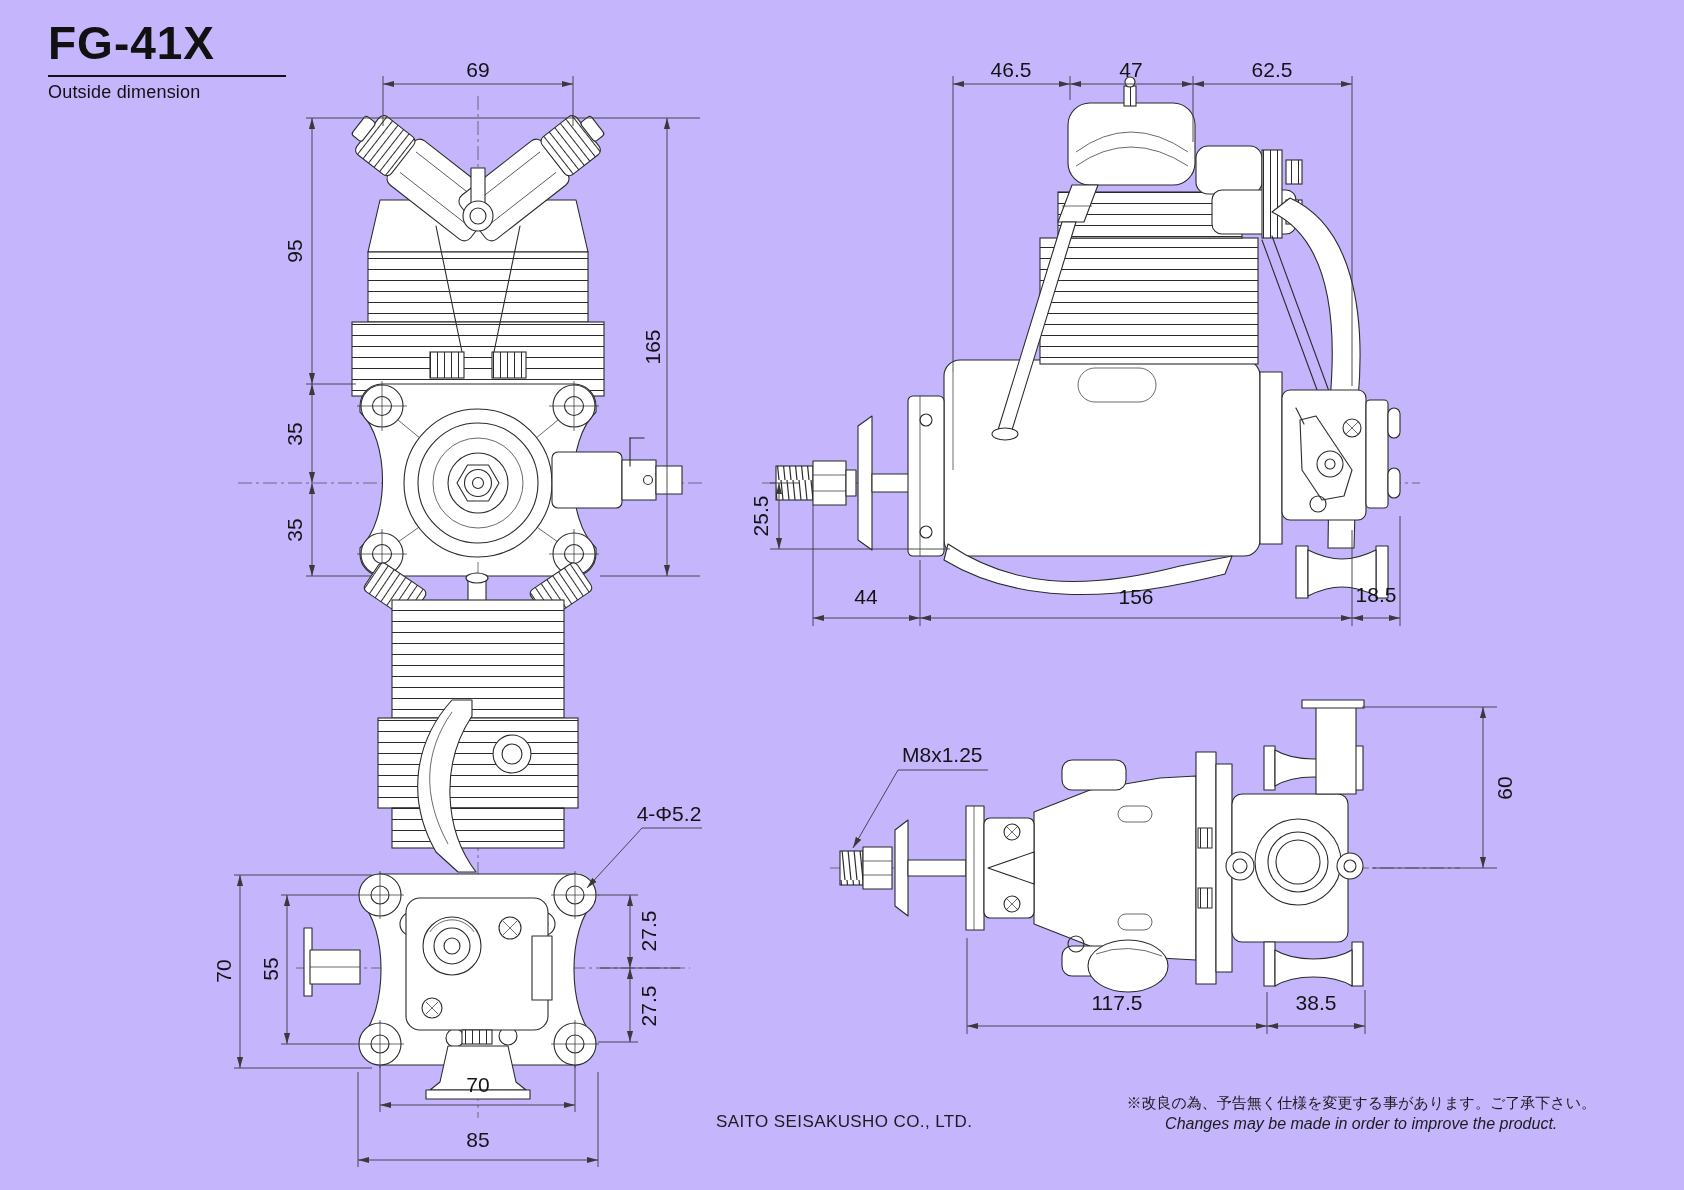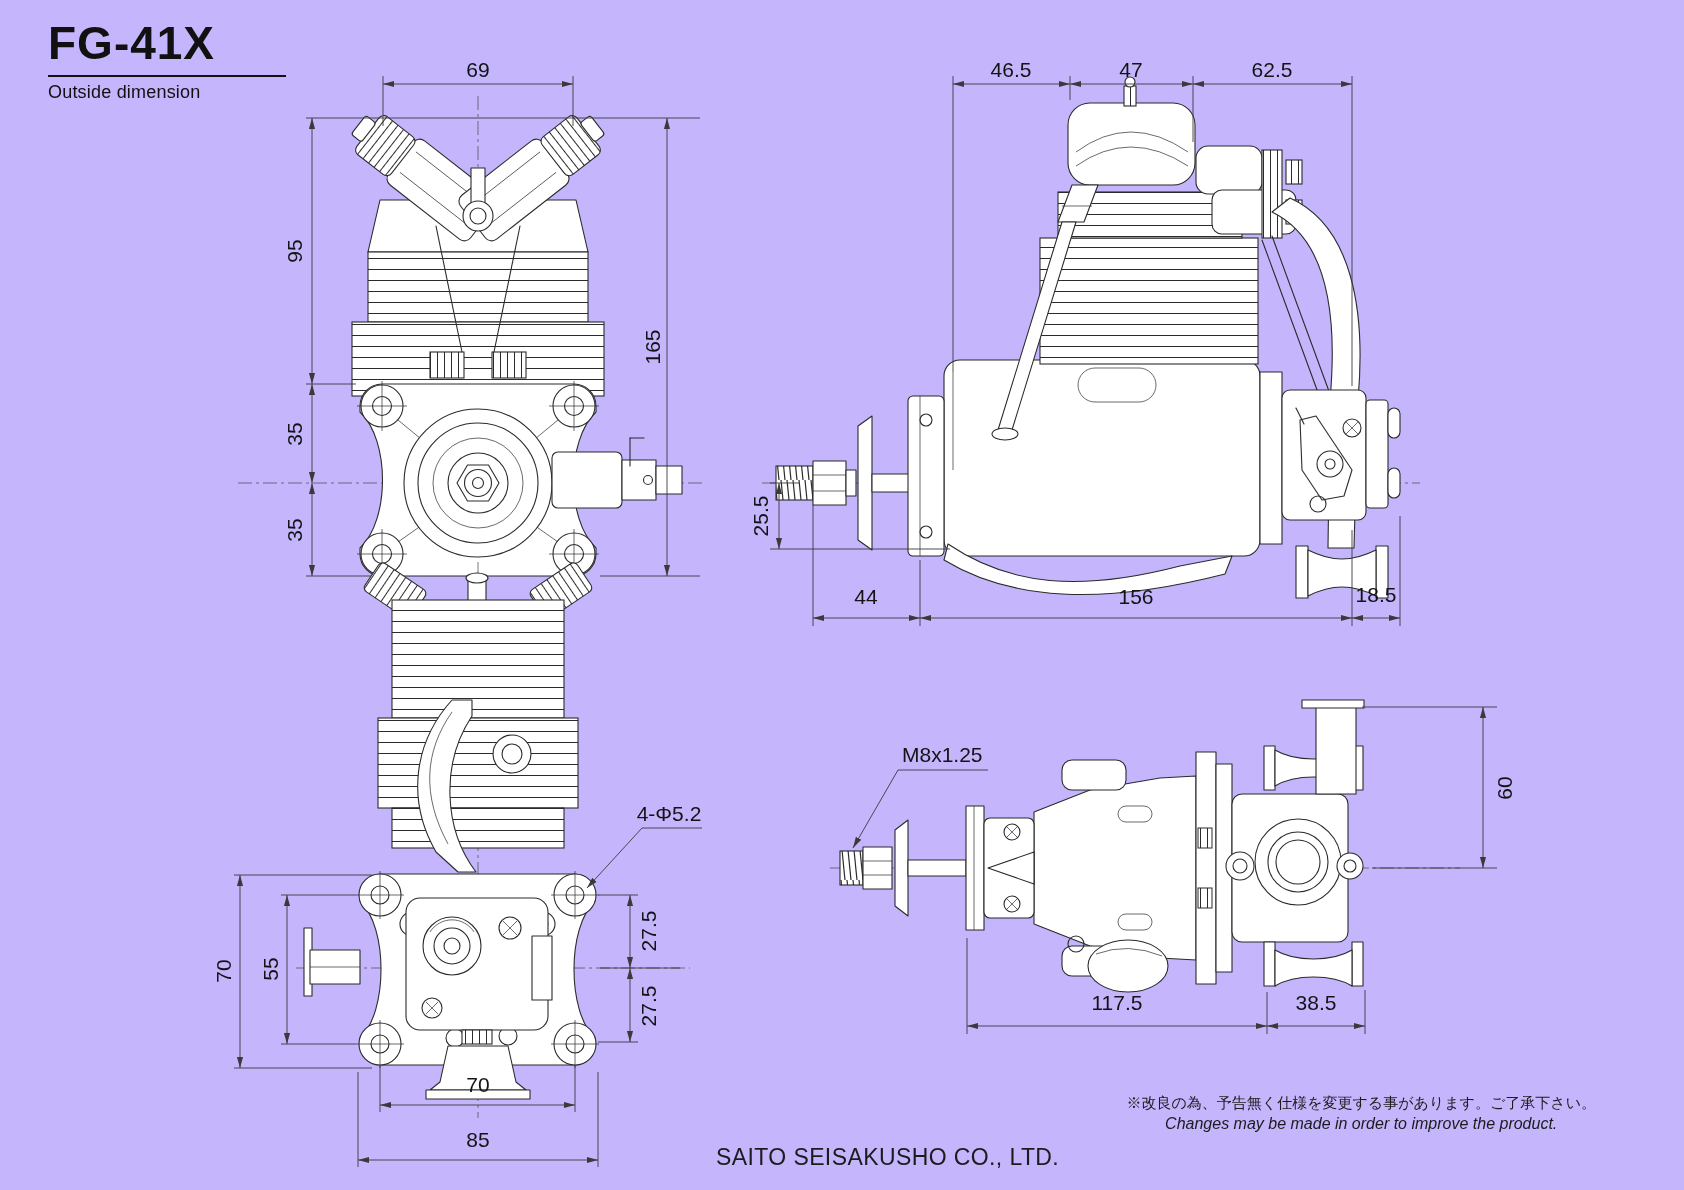--- a/index.html
+++ b/index.html
@@ -2,21 +2,21 @@
 <html><head>
 <meta charset="utf-8">
 <style>
   html,body{margin:0;padding:0;background:#e8e8e8;}
   .page{position:relative;width:1684px;height:1190px;background:#c4b5fd;overflow:hidden;
         font-family:"Liberation Sans", sans-serif;color:#111;}
   .title-block{position:absolute;left:48px;top:18px;width:238px;}
   .title-block h1{margin:0;font-size:46px;font-weight:600;letter-spacing:1px;
                   border-bottom:2px solid #111;padding-bottom:6px;line-height:1.1;}
   .title-block .sub{font-size:18px;margin-top:5px;letter-spacing:0.2px;}
-  .company{position:absolute;left:716px;top:1144px;font-size:23px;letter-spacing:0.4px;color:#1c1c1c;}
+  .company{position:absolute;left:716px;top:1112px;font-size:17px;letter-spacing:0.4px;color:#1c1c1c;}
   .notice{position:absolute;right:88px;top:1094px;text-align:center;color:#1c1c1c;}
   .notice .jp{font-size:15px;}
   .notice .en{font-size:16px;margin-top:2px;font-style:italic;}
   svg{position:absolute;left:0;top:0;}
   svg text{font-family:"Liberation Sans", sans-serif;font-size:21px;fill:#141414;}
   .art  {fill:none;stroke:#2b2b2b;stroke-width:1.1;stroke-linejoin:round;stroke-linecap:round;}
   .artf {fill:#ffffff;stroke:#2b2b2b;stroke-width:1.1;stroke-linejoin:round;}
   .artt {fill:none;stroke:#2b2b2b;stroke-width:0.7;}
   .dl   {fill:none;stroke:#3a3a3a;stroke-width:0.9;}
   .cl   {fill:none;stroke:#555;stroke-width:0.8;stroke-dasharray:14 4 3 4;}

